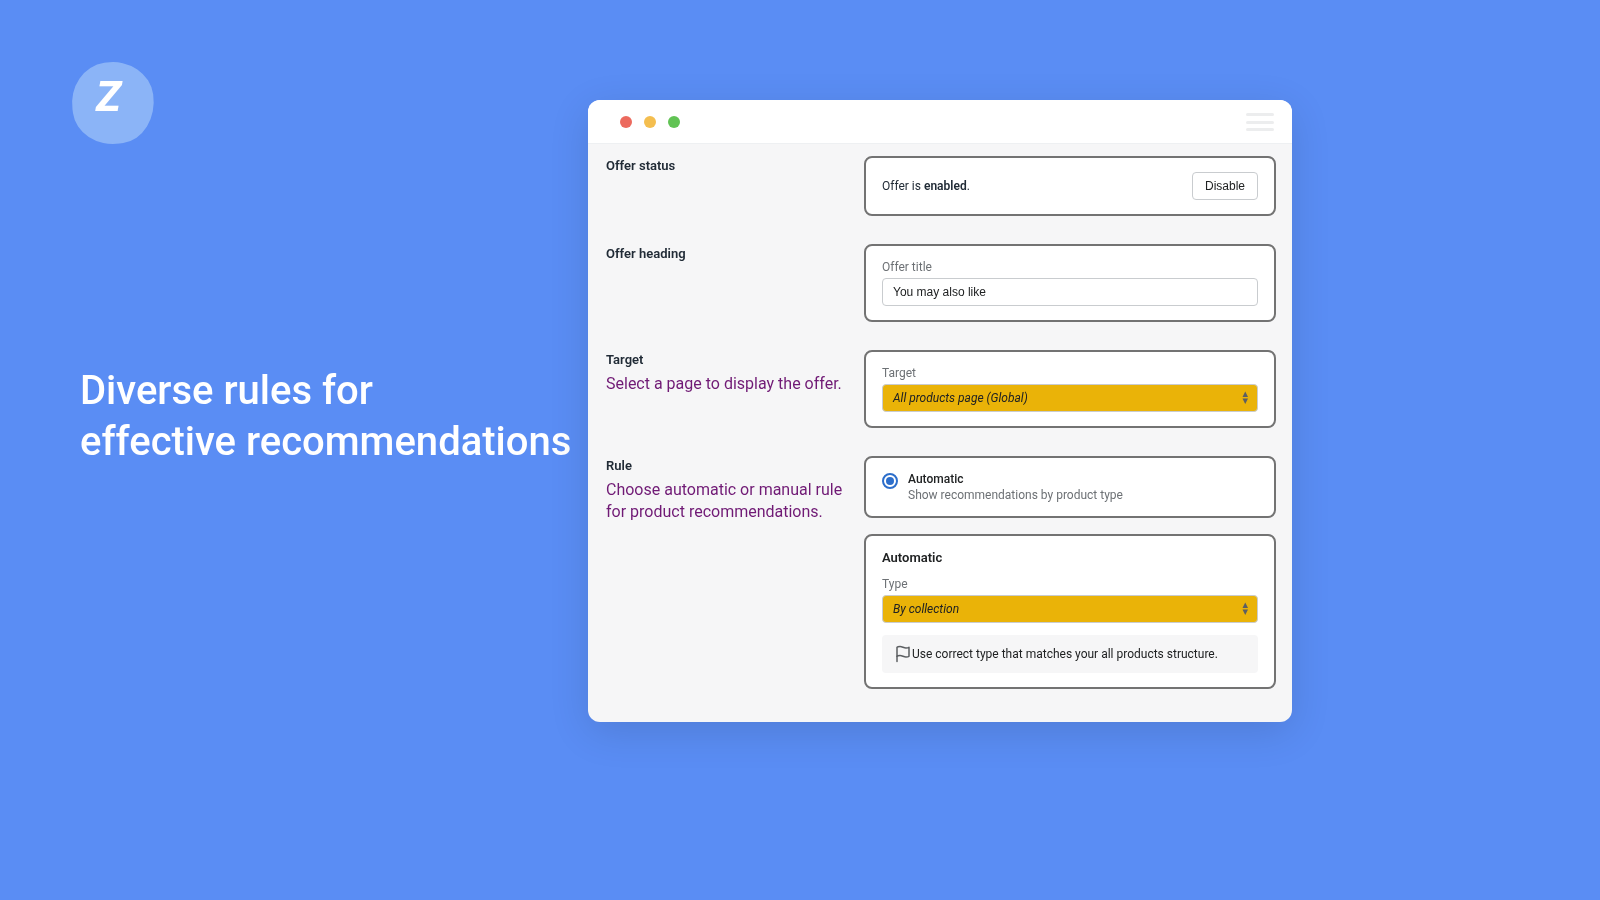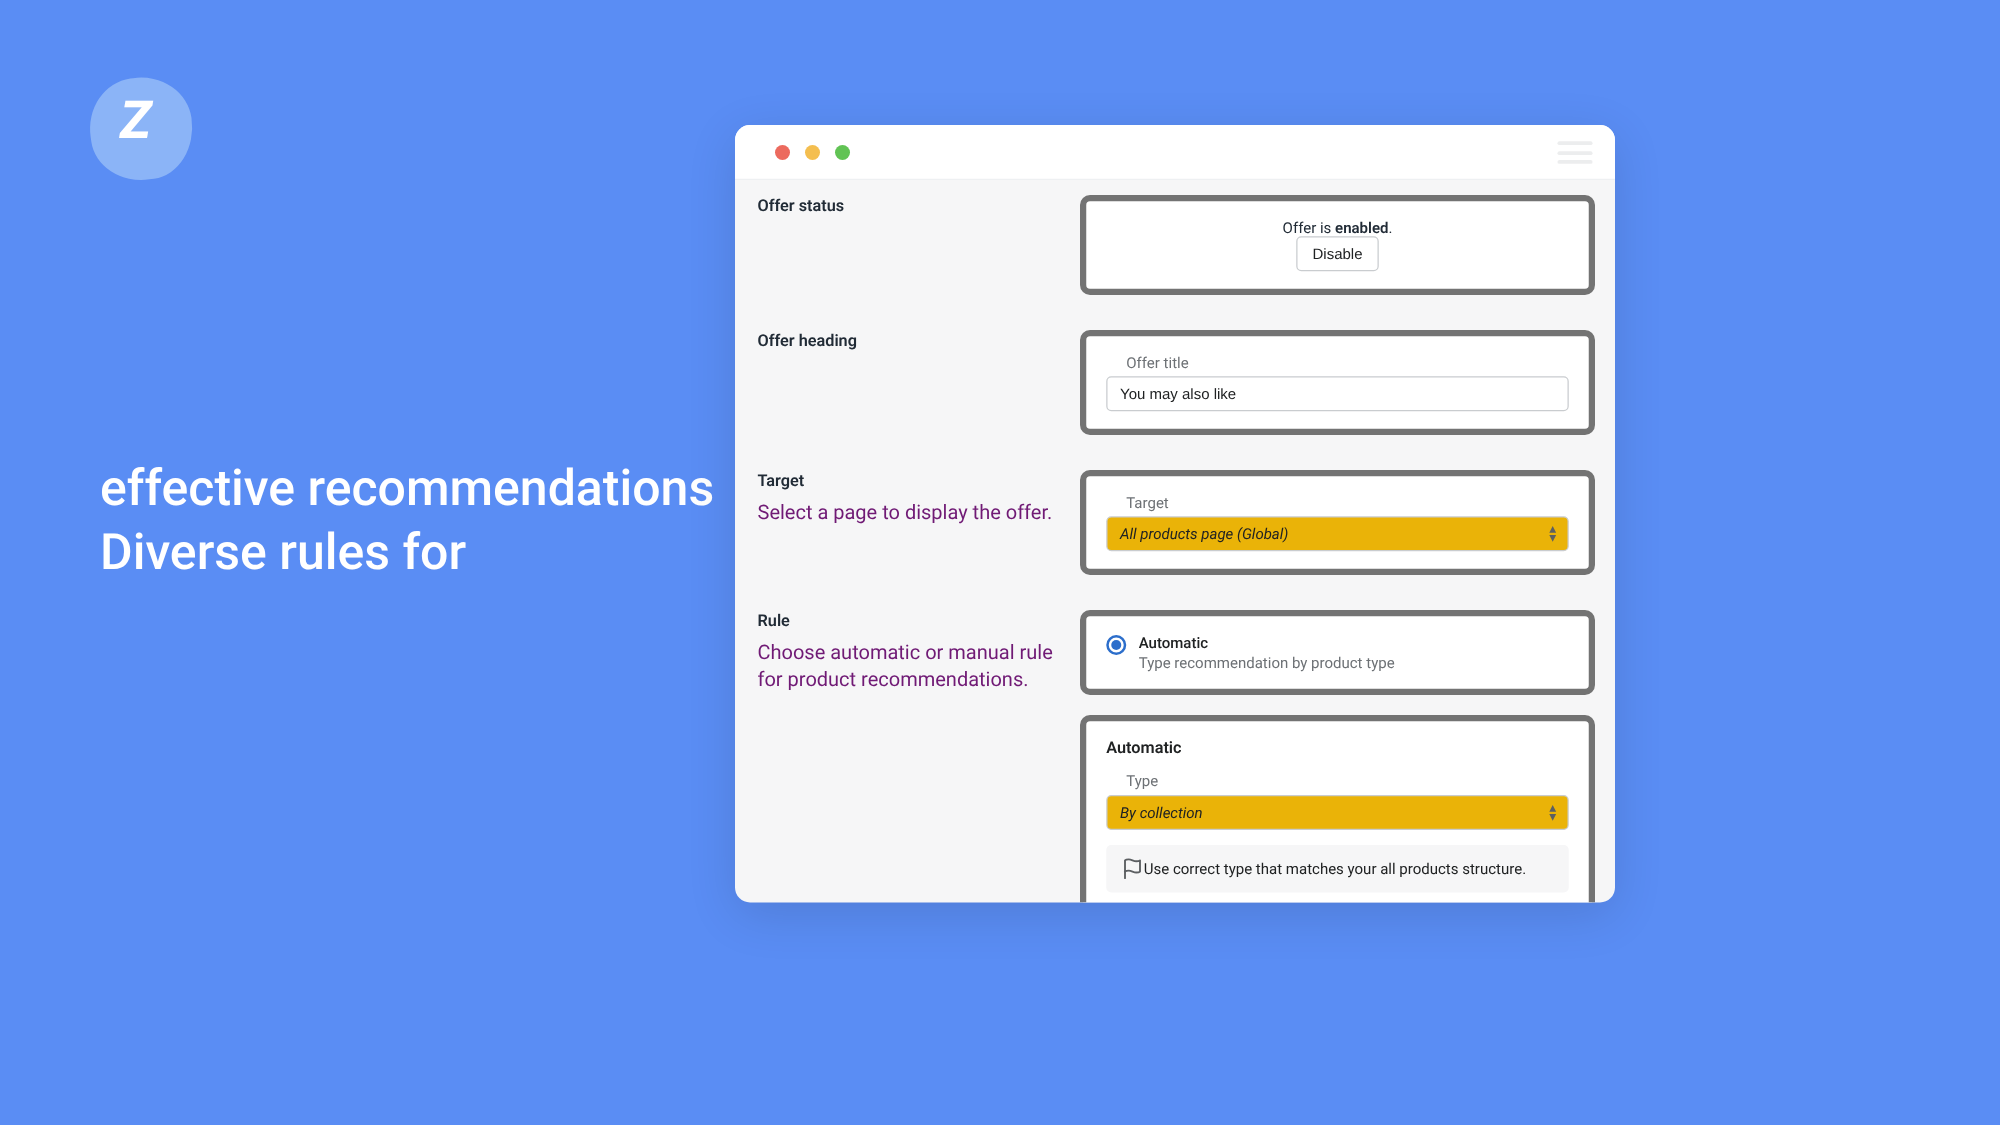--- a/index.html
+++ b/index.html
@@ -108,25 +108,24 @@
     color: #701a75;
     line-height: 1.4;
     margin-top: 6px;
   }
   .main {
     flex: 1;
     padding: 12px 16px 0 0;
   }
   .card {
     background: #fff;
-    border: 5px solid #737373;
+    border: 2px solid #737373;
     border-radius: 8px;
     padding: 14px 16px;
     margin-bottom: 16px;
-    flex-direction: column;
   }
   .status-row {
     display: flex;
     justify-content: space-between;
     align-items: center;
   }
   .status-text { font-size: 12px; color: #212b36; }
   .status-text b { font-weight: 600; }
   .btn {
     border: 1px solid #c9cccf;
@@ -134,21 +133,20 @@
     border-radius: 4px;
     font-size: 12px;
     color: #202223;
     padding: 6px 12px;
     cursor: pointer;
   }
   .field-label {
     font-size: 12px;
     color: #6d7175;
     margin-bottom: 4px;
-    margin-left: 16px;
   }
   .text-input {
     width: 100%;
     border: 1px solid #c9cccf;
     border-radius: 4px;
     padding: 6px 10px;
     font-size: 12px;
     color: #202223;
     background: #fff;
   }
@@ -232,22 +230,22 @@
 </style>
 </head>
 <body>
 
 <div class="logo">
   <div class="blob"></div>
   <div class="z">Z</div>
 </div>
 
 <div class="hero">
+  <div>Diverse rules for</div>
   <div>effective recommendations</div>
-  <div>Diverse rules for</div>
 </div>
 
 <div class="app-window">
   <div class="titlebar">
     <div class="traffic">
       <div class="tl red"></div>
       <div class="tl yellow"></div>
       <div class="tl green"></div>
     </div>
     <div class="burger">
@@ -305,21 +303,21 @@
       <div class="side">
         <h4>Rule</h4>
         <p class="desc">Choose automatic or manual rule for product recommendations.</p>
       </div>
       <div class="main">
         <div class="card">
           <div class="radio-opt">
             <div class="radio-circle selected"></div>
             <div>
               <div class="radio-label">Automatic</div>
-              <div class="radio-sub">Type recommendation by product type</div>
+              <div class="radio-sub">Show recommendations by product type</div>
             </div>
           </div>
         </div>
 
         <div class="card">
           <div class="section-title">Automatic</div>
           <div class="field-label">Type</div>
           <div class="select-wrap">
             <div class="select-input">By collection</div>
             <div class="caret">▴<br>▾</div>

